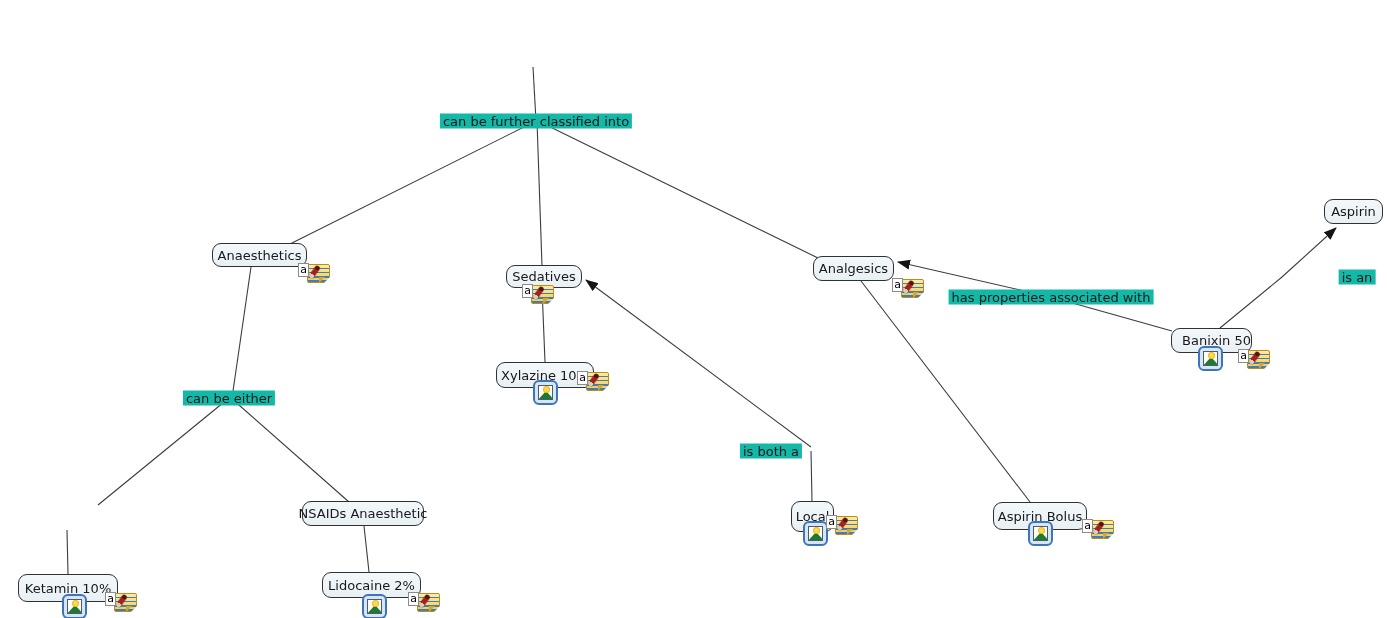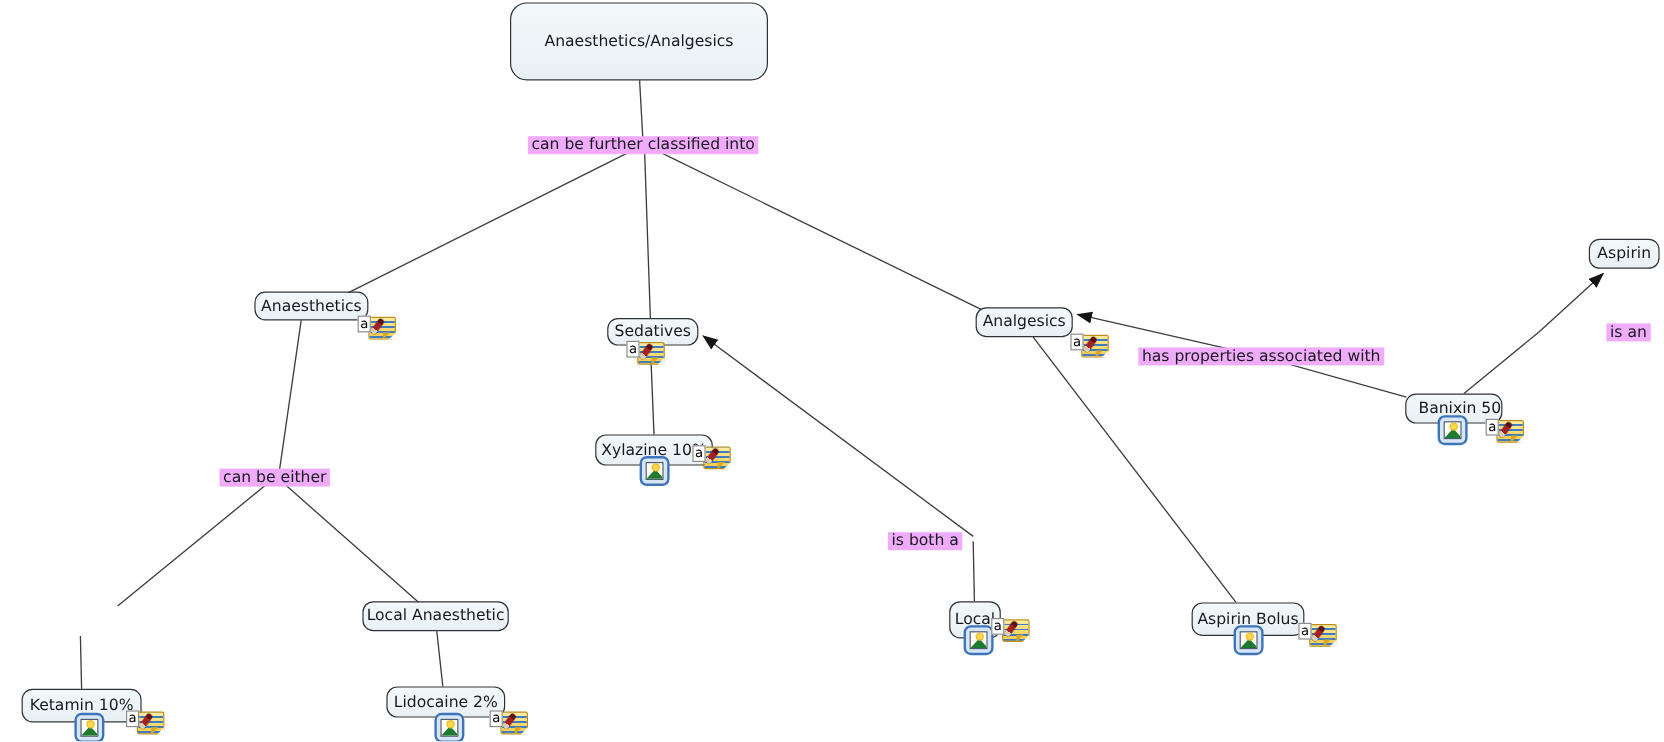--- a/index.html
+++ b/index.html
@@ -16,21 +16,21 @@
     position:absolute;box-sizing:border-box;z-index:3;
     background:linear-gradient(180deg,#f3f8fa 0%,#e9f0f4 100%);
     border:1px solid #2e3237;border-radius:9px;
     display:flex;align-items:center;justify-content:center;
     font-size:13px;color:#17191c;white-space:nowrap;
     cursor:default;
   }
   .node--big{border-radius:14px;}
   .phrase{
     position:absolute;transform:translate(-50%,-50%);z-index:2;
-    background:#f0abfc;padding:0 3px;
+    background:#14b8a6;padding:0 3px;
     font-size:13px;color:#17191c;white-space:nowrap;
   }
   
   .res-note{position:absolute;width:33px;height:22px;z-index:4;}
   .res-note .paper{
     position:absolute;left:9px;top:1px;width:23px;height:19px;box-sizing:border-box;
     border:1px solid #bd8e14;border-radius:2px 2px 3px 2px;
     background:
       repeating-linear-gradient(180deg,rgba(0,0,0,0) 0 2.6px,#3f7cc0 2.6px 4.2px),
       linear-gradient(180deg,#ffeca3 0%,#f7ca48 100%);
@@ -102,40 +102,37 @@
     <line x1="1282" y1="277" x2="1220" y2="328"></line>
     <line x1="1282" y1="277" x2="1336" y2="228" marker-end="url(#arrow)"></line>
   </svg>
 
   <div class="phrase" style="left:536px;top:121px;">can be further classified into</div>
   <div class="phrase" style="left:229px;top:398px;">can be either</div>
   <div class="phrase" style="left:771px;top:451px;">is both a</div>
   <div class="phrase" style="left:1051px;top:297px;">has properties associated with</div>
   <div class="phrase" style="left:1357px;top:277px;">is an</div>
 
-  <div class="node node--big" style="left:425px;top:2px;width:215px;height:65px;">
-    <span>Anaesthetics/Analgesics</span>
-  </div>
   <div class="node" style="left:212px;top:243px;width:95px;height:24px;">
     <span>Anaesthetics</span>
   </div>
   <div class="node" style="left:506px;top:265px;width:76px;height:23px;">
     <span>Sedatives</span>
   </div>
   <div class="node" style="left:813px;top:256px;width:81px;height:25px;">
     <span>Analgesics</span>
   </div>
   <div class="node" style="left:1324px;top:199px;width:59px;height:25px;">
     <span>Aspirin</span>
   </div>
   <div class="node" style="left:1171px;top:328px;width:81px;height:25px;justify-content:flex-end;">
     <span>Banixin 50</span>
   </div>
   <div class="node" style="left:302px;top:501px;width:122px;height:25px;">
-    <span>Local Anaesthetic</span>
+    <span>NSAIDs Anaesthetic</span>
   </div>
   <div class="node" style="left:18px;top:574px;width:100px;height:28px;">
     <span>Ketamin 10%</span>
   </div>
   <div class="node" style="left:322px;top:572px;width:99px;height:26px;">
     <span>Lidocaine 2%</span>
   </div>
   <div class="node" style="left:496px;top:362px;width:98px;height:26px;">
     <span>Xylazine 10%</span>
   </div>

